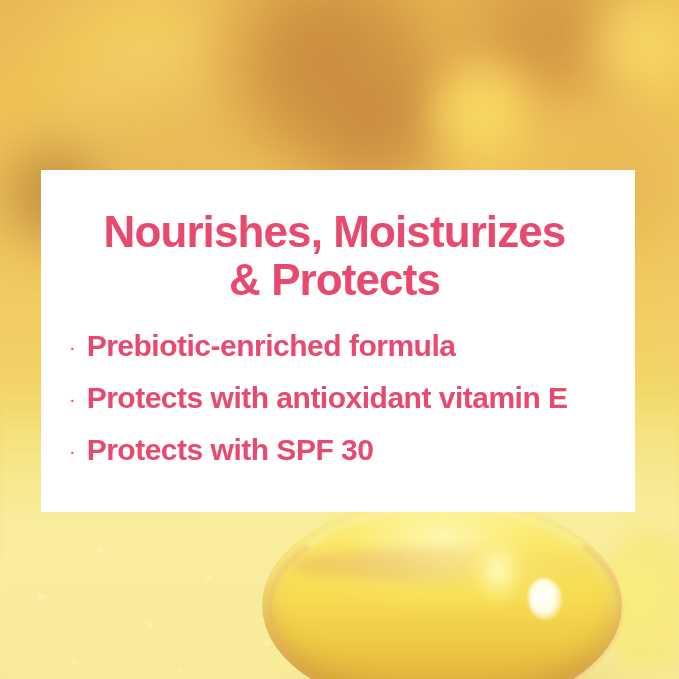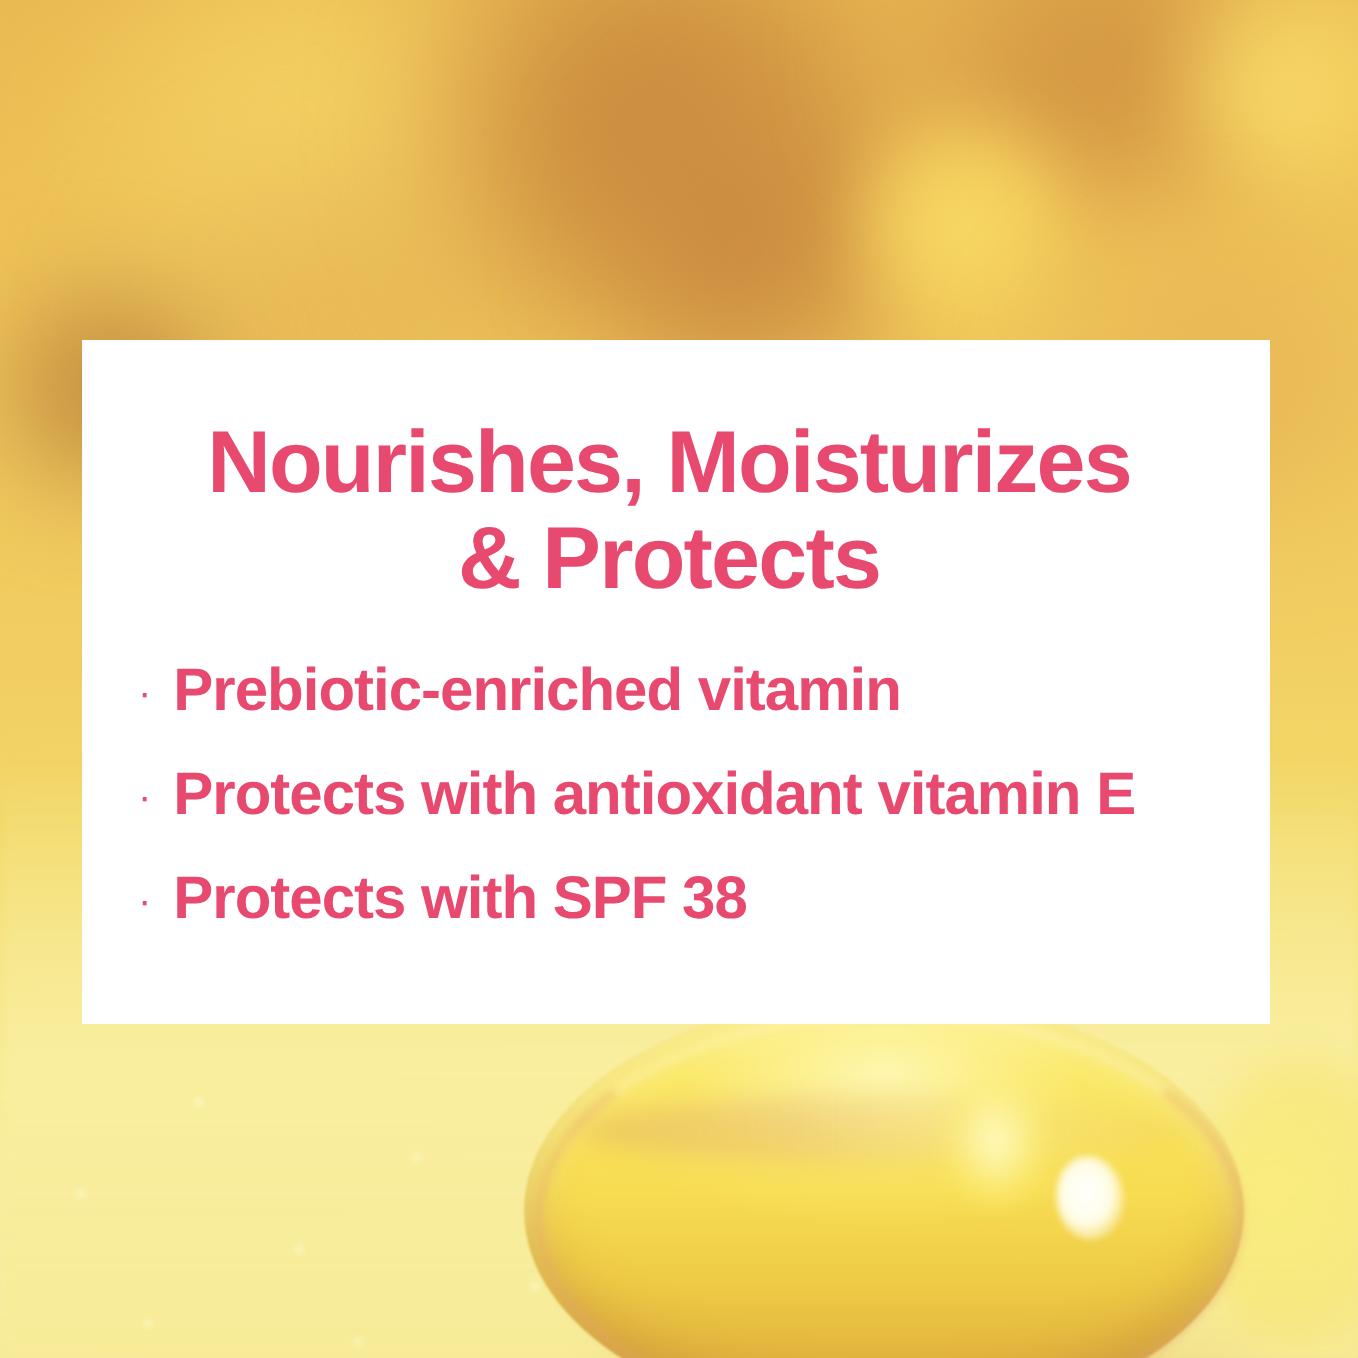--- a/index.html
+++ b/index.html
@@ -283,26 +283,26 @@
     <div class="capsule-glint"></div>
   </div>
 
   <div class="card">
     <h1 class="headline">Nourishes, Moisturizes
 &amp; Protects</h1>
 
     <ul class="bullets">
       <li class="bullet-row">
         <span class="bullet-dot">·</span>
-        <span class="bullet-text">Prebiotic-enriched vitamin</span>
+        <span class="bullet-text">Prebiotic-enriched formula</span>
       </li>
       <li class="bullet-row">
         <span class="bullet-dot">·</span>
         <span class="bullet-text">Protects with antioxidant vitamin E</span>
       </li>
       <li class="bullet-row">
         <span class="bullet-dot">·</span>
-        <span class="bullet-text">Protects with SPF 38</span>
+        <span class="bullet-text">Protects with SPF 30</span>
       </li>
     </ul>
   </div>
 
 </div>
 
 </body></html>

